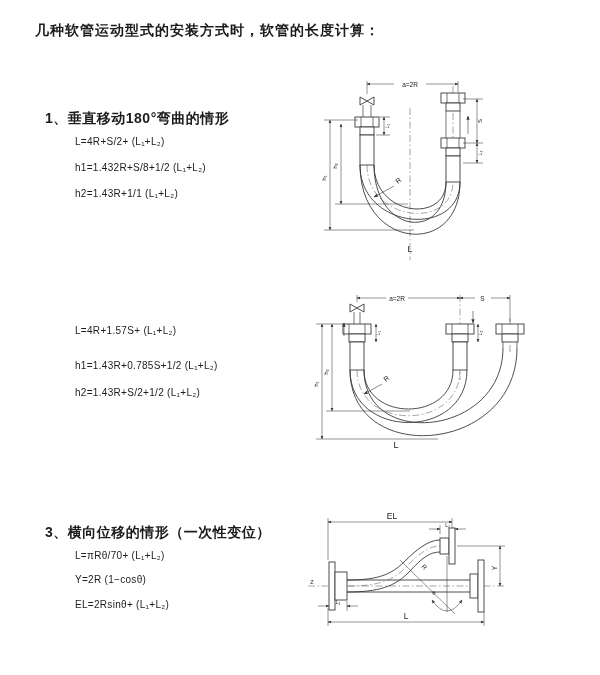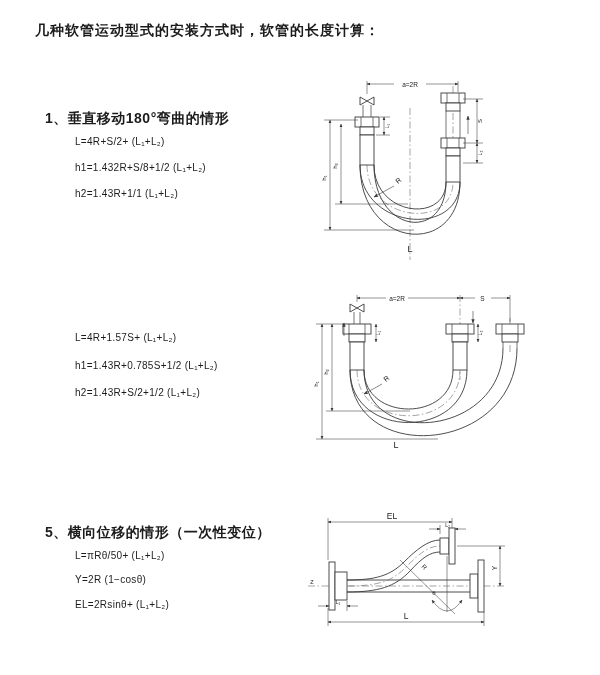--- a/index.html
+++ b/index.html
@@ -33,26 +33,26 @@
 
 <div class="page">
 
   <div class="title">几种软管运动型式的安装方式时，软管的长度计算：</div>
 
   <div class="heading" style="left:45px;top:110px">1、垂直移动180°弯曲的情形</div>
   <div class="formula" style="left:75px;top:136px">L=4R+S/2+ (L₁+L₂)</div>
   <div class="formula" style="left:75px;top:162px">h1=1.432R+S/8+1/2 (L₁+L₂)</div>
   <div class="formula" style="left:75px;top:188px">h2=1.43R+1/1 (L₁+L₂)</div>
 
-  <div class="formula" style="left:75px;top:332px">L=4R+1.57S+ (L₁+L₂)</div>
+  <div class="formula" style="left:75px;top:325px">L=4R+1.57S+ (L₁+L₂)</div>
   <div class="formula" style="left:75px;top:360px">h1=1.43R+0.785S+1/2 (L₁+L₂)</div>
   <div class="formula" style="left:75px;top:387px">h2=1.43R+S/2+1/2 (L₁+L₂)</div>
 
-  <div class="heading" style="left:45px;top:524px">5、横向位移的情形（一次性变位）</div>
-  <div class="formula" style="left:75px;top:550px">L=πRθ/50+ (L₁+L₂)</div>
+  <div class="heading" style="left:45px;top:524px">3、横向位移的情形（一次性变位）</div>
+  <div class="formula" style="left:75px;top:550px">L=πRθ/70+ (L₁+L₂)</div>
   <div class="formula" style="left:75px;top:574px">Y=2R (1−cosθ)</div>
   <div class="formula" style="left:75px;top:599px">EL=2Rsinθ+ (L₁+L₂)</div>
 
   <svg style="left:310px;top:70px" width="290" height="200" viewBox="0 0 290 200">
     <defs>
       <marker id="a1" viewBox="0 0 10 10" refX="9" refY="5" markerWidth="7" markerHeight="7" orient="auto-start-reverse">
         <path d="M0,1 L10,5 L0,9 z" fill="#3a3a3a"></path>
       </marker>
       <pattern id="p1" patternUnits="userSpaceOnUse" width="3.5" height="3.5">
         <path d="M0,3.5 L3.5,0 M0,0 L3.5,3.5" stroke="#777" stroke-width="0.45"></path>

